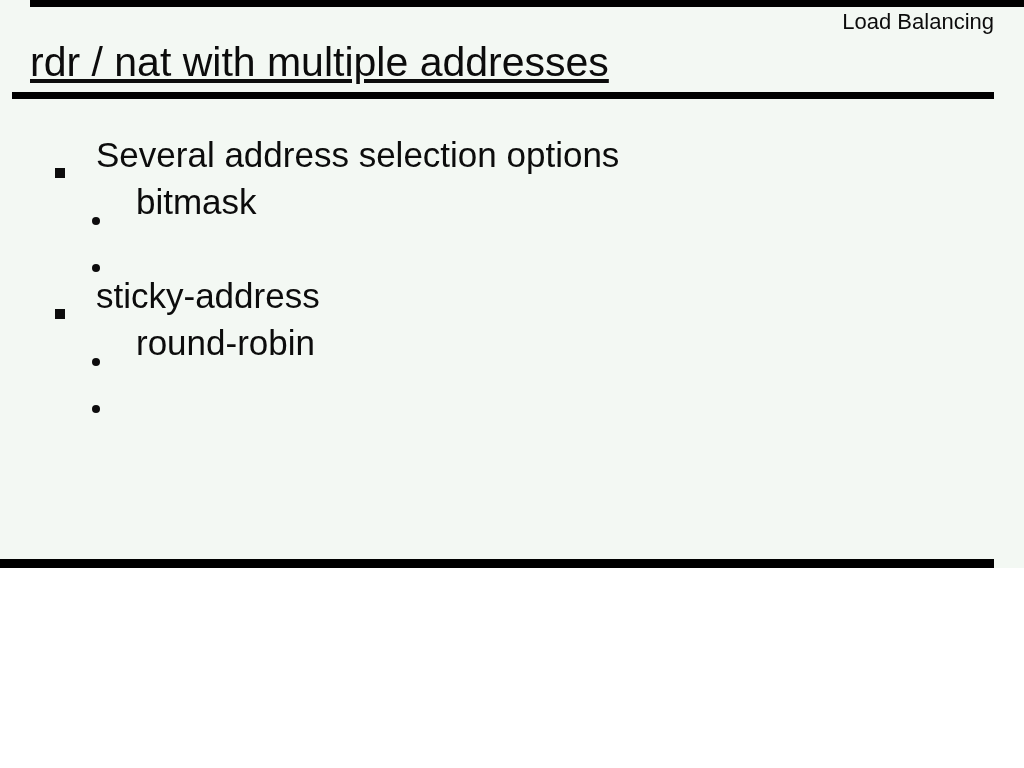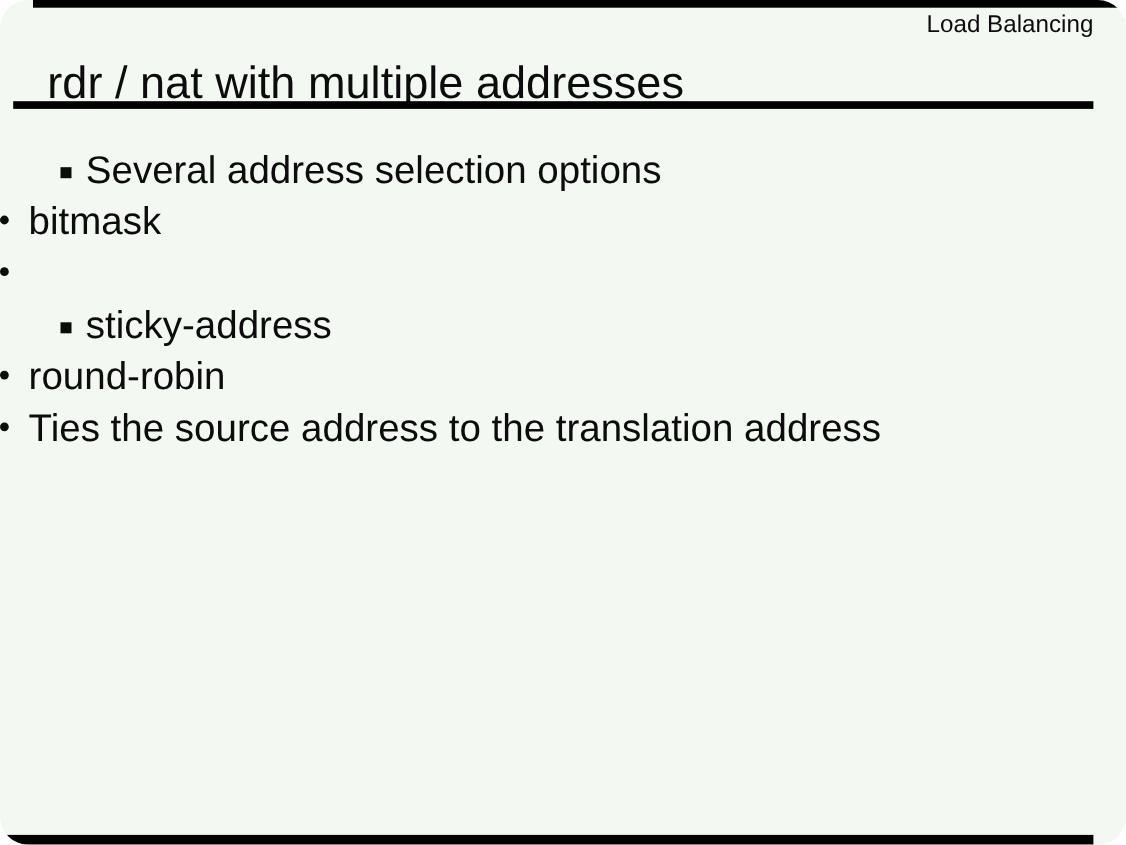--- a/index.html
+++ b/index.html
@@ -2,24 +2,23 @@
 <html><head>
 <meta charset="utf-8">
 <style>
   html, body {
     margin: 0;
     padding: 0;
   }
   .slide {
     position: relative;
     width: 1024px;
-    height: 768px;
+    height: 568px;
     overflow: hidden;
     font-family: "Liberation Sans", sans-serif;
-    border-radius: 26px;
   }
   .topbar {
     position: absolute;
     top: 0;
     left: 30px;
     right: 0;
     height: 7px;
   }
   .bottombar {
     position: absolute;
@@ -52,28 +51,29 @@
     height: 7px;
   }
   .bullet-list {
     position: absolute;
     top: 131px;
     left: 0;
     right: 0;
   }
   .bullet-row {
     display: flex;
-    align-items: flex-start;
+    align-items: flex-end;
     height: 47px;
     font-size: 35px;
     line-height: 47px;
     white-space: nowrap;
+    gap: 18px;
   }
   .bullet-row.level1 { padding-left: 55px; }
-  .bullet-row.level2 { }
+  .bullet-row.level2 { padding-left: 92px; }
   .bullet-glyph {
     flex: 0 0 auto;
     display: block;
   }
   .bullet-glyph.square {
     width: 10px;
     height: 10px;
     margin-top: 21px;
     margin-right: 13px;
   }
@@ -86,21 +86,21 @@
   }
 </style>
 </head>
 <body>
 
 <div class="slide" style="background: rgb(243, 248, 243); color: rgb(12, 12, 12);">
   <div class="topbar" style="background: rgb(0, 0, 0);"></div>
 
   <div class="corner-label">Load Balancing</div>
 
-  <h1 class="title" style="margin:13px; font-weight:normal;">rdr / nat with multiple addresses</h1>
+  <h1 class="title" style="margin:0; font-weight:normal;text-decoration:underline;">rdr / nat with multiple addresses</h1>
 
   <div class="title-rule" style="background: rgb(0, 0, 0);"></div>
 
   <div class="bullet-list" id="bullet-list">
       <div class="bullet-row level1">
         <span class="bullet-glyph square" style="background: rgb(12, 12, 12);"></span>
         <span>Several address selection options</span>
       </div>
       <div class="bullet-row level2">
         <span class="bullet-glyph dot" style="background: rgb(12, 12, 12);"></span>
@@ -112,18 +112,17 @@
       <div class="bullet-row level1">
         <span class="bullet-glyph square" style="background: rgb(12, 12, 12);"></span>
         <span>sticky-address</span>
       </div>
       <div class="bullet-row level2">
         <span class="bullet-glyph dot" style="background: rgb(12, 12, 12);"></span>
         <span>round-robin</span>
       </div>
       <div class="bullet-row level2">
         <span class="bullet-glyph dot" style="background: rgb(12, 12, 12);"></span>
-        <span>Ties the source address to the translation address</span>
       </div>
     </div>
 
   <div class="bottombar" style="background: rgb(0, 0, 0);"></div>
 </div>
 
 </body></html>

